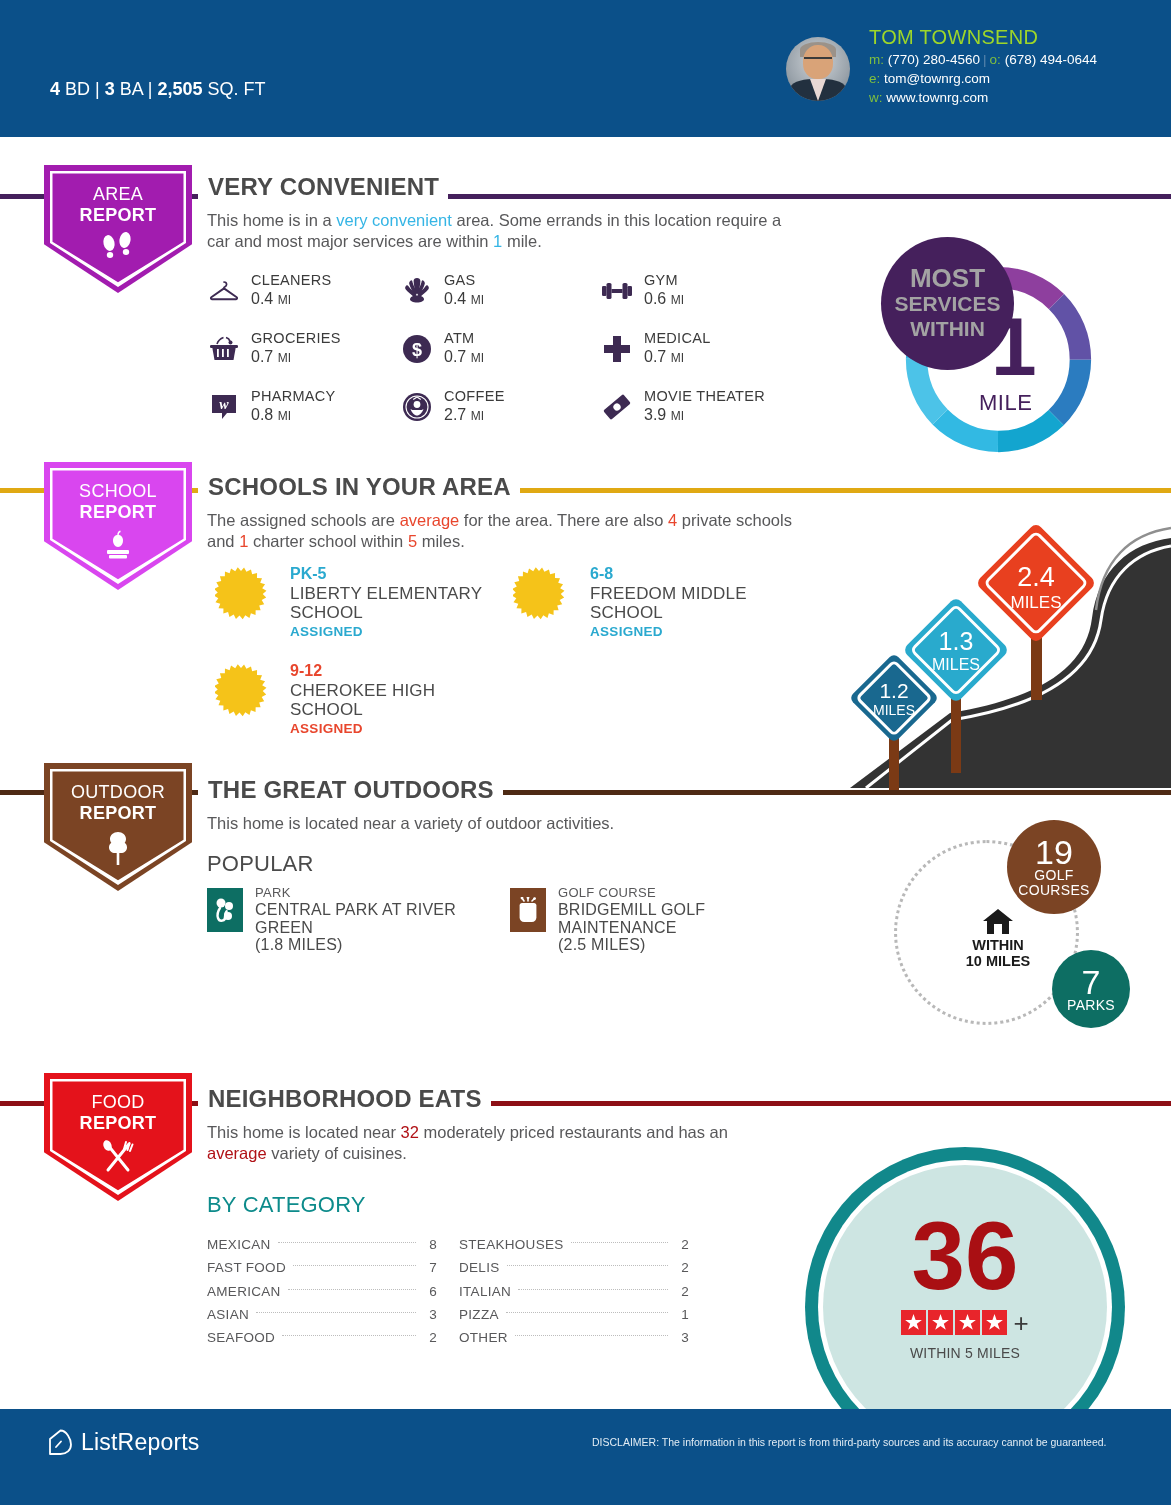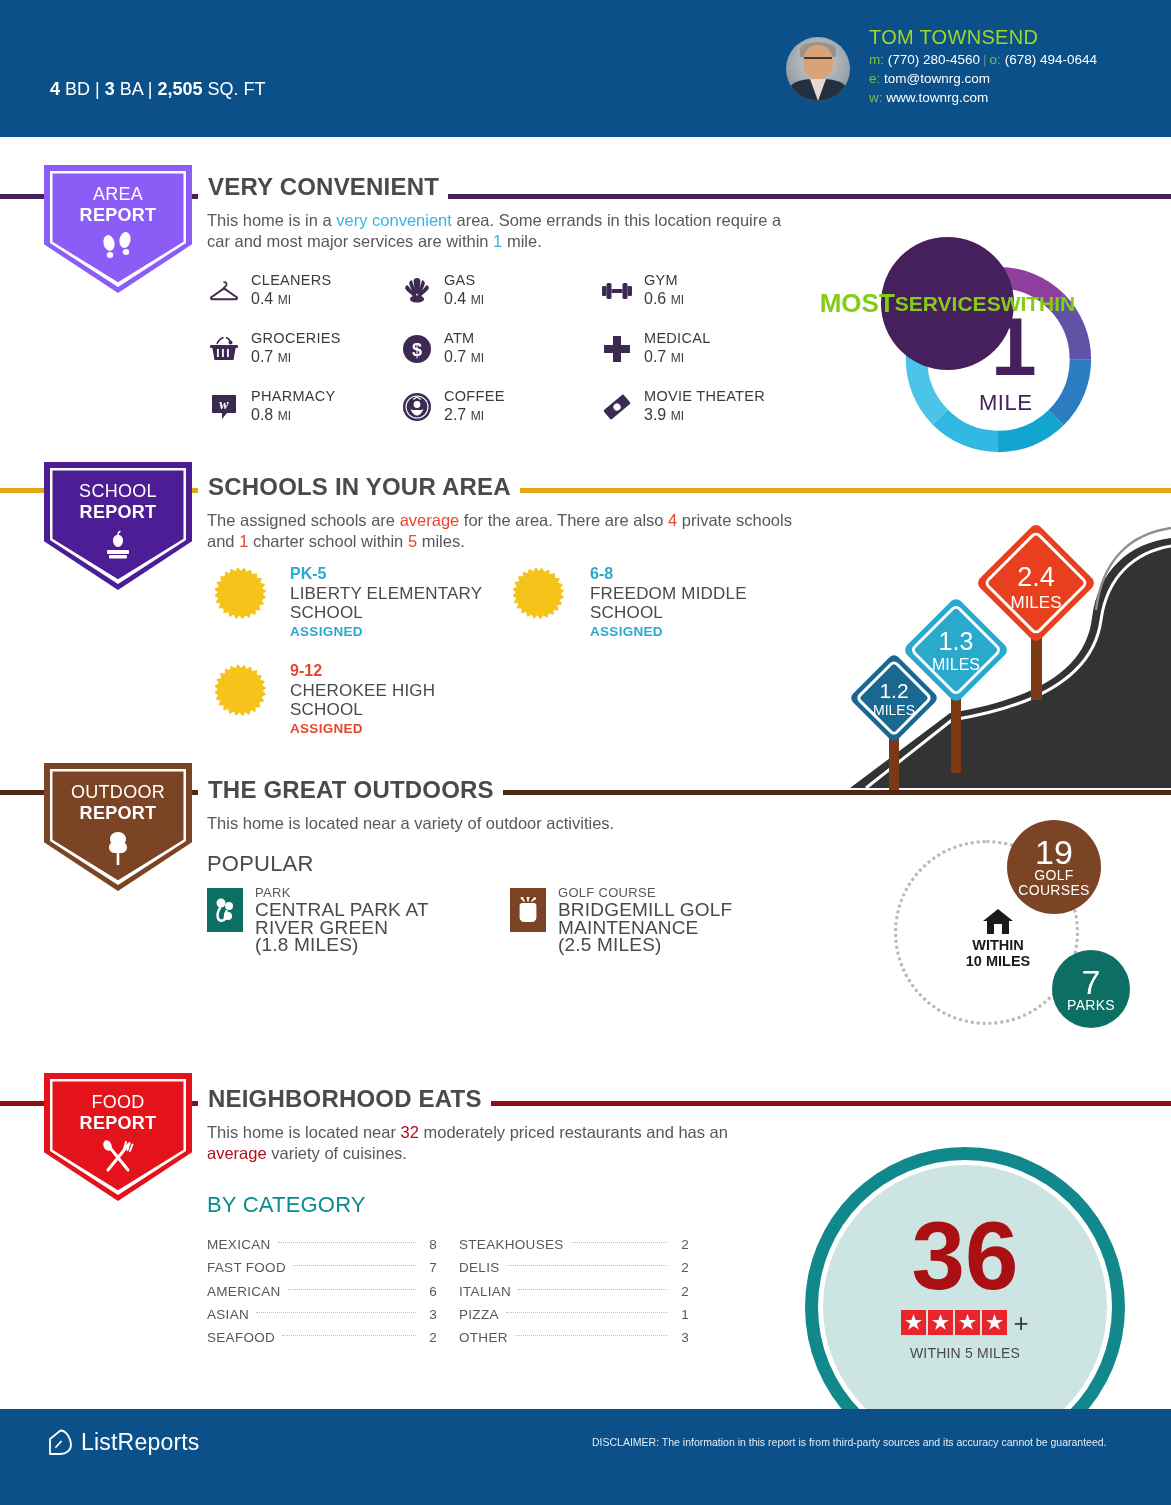--- a/index.html
+++ b/index.html
@@ -101,22 +101,22 @@
   .amen .ic { position: absolute; left: 0; top: 2px; width: 34px; height: 34px;
               display: flex; align-items: center; justify-content: center; }
   .amen .nm { position: absolute; left: 44px; top: 0; font-size: 14.5px; color: #3b3b3b; letter-spacing: .3px; white-space: nowrap; }
   .amen .ds { position: absolute; left: 44px; top: 18px; font-size: 16px; color: #3b3b3b; }
   .amen .ds .u { font-size: 12px; }
 
   
   .donut-wrap { position: absolute; left: 901px; top: 262px; width: 240px; height: 190px; }
   .donut-badge {
     position: absolute; left: -20px; top: -25px; width: 133px; height: 133px;
-    border-radius: 50%; background: #45205c; color: #84cc16; z-index: 5;
-    display: flex; flex-direction: row; align-items: center; justify-content: center;
+    border-radius: 50%; background: #45205c; color: #a3a3a3; z-index: 5;
+    display: flex; flex-direction: column; align-items: center; justify-content: center;
     text-align: center; line-height: 25px;
   }
   .donut-badge .b1 { font-size: 26px; font-weight: bold; }
   .donut-badge .b2 { font-size: 21px; font-weight: bold; }
   .donut-badge .b3 { font-size: 21px; font-weight: bold; }
   .donut-num { position: absolute; left: 90px; top: 38px; font-size: 82px; font-weight: bold; color: #45205c; }
   .donut-mile { position: absolute; left: 78px; top: 128px; font-size: 22px; color: #45205c; letter-spacing: .5px; }
 
   
   .rating {
@@ -130,21 +130,21 @@
   .school-info .nme { font-size: 17px; color: #4a4a4a; line-height: 19px; letter-spacing: .2px; }
   .school-info .asg { font-size: 13.5px; font-weight: bold; letter-spacing: .3px; margin-top: 2px; }
 
   .road-svg { position: absolute; left: 830px; top: 498px; }
 
   
   .popular { position: absolute; left: 207px; top: 851px; font-size: 22px; color: #4a4a4a; letter-spacing: .2px; }
   .poi { position: absolute; }
   .poi .sq { position: absolute; left: 0; top: 3px; width: 36px; height: 44px; display:flex; align-items:center; justify-content:center; }
   .poi .cat { position: absolute; left: 48px; top: 0; font-size: 13px; color: #58585a; letter-spacing: .3px; }
-  .poi .nm2 { position: absolute; left: 48px; top: 16px; font-size: 19px; color: #4a4a4a; line-height: 17.5px; letter-spacing: .2px; }
+  .poi .nm2 { position: absolute; left: 48px; top: 16px; font-size: 16px; color: #4a4a4a; line-height: 17.5px; letter-spacing: .2px; }
 
   .circ { position: absolute; border-radius: 50%; display: flex; flex-direction: column;
           align-items: center; justify-content: center; color: #fff; text-align: center; }
   .circ .n { font-size: 34px; line-height: 32px; }
   .circ .t { font-size: 14px; line-height: 15px; letter-spacing: .3px; }
   .dot-circle {
     position: absolute; left: 894px; top: 840px; width: 185px; height: 185px;
     border-radius: 50%; border: 3px dotted #b8b8b8;
   }
   .within { position: absolute; left: 958px; top: 937px; text-align: center; width: 80px;
@@ -219,21 +219,21 @@
     <span class="lbl">e:</span>
     <span>tom@townrg.com</span>
   </div>
   <div class="agent-line l3">
     <span class="lbl">w:</span>
     <span>www.townrg.com</span>
   </div>
 </div>
 
 <div class="rule" style="top:194px;background:#45205c"></div>
-<div class="shield" style="left:44px;top:165px;background:#8b5cf6">
+<div class="shield" style="left:44px;top:165px;background:#a21caf">
   <div class="ring"></div>
   <div class="ttl"><span>AREA</span><br><b>REPORT</b></div>
   <div class="glyph">
     <svg width="40" height="32" viewBox="0 0 40 32">
       <ellipse cx="11" cy="11" rx="5.5" ry="8" fill="#fff" transform="rotate(-12 11 11)"></ellipse>
       <ellipse cx="12" cy="23" rx="3.2" ry="3" fill="#fff"></ellipse>
       <ellipse cx="27" cy="8" rx="5.5" ry="8" fill="#fff" transform="rotate(10 27 8)"></ellipse>
       <ellipse cx="28" cy="20" rx="3.2" ry="3" fill="#fff"></ellipse>
     </svg>
   </div>
@@ -374,21 +374,21 @@
   <div class="donut-badge">
     <span class="b1">MOST</span>
     <span class="b2">SERVICES</span>
     <span class="b3">WITHIN</span>
   </div>
   <div class="donut-num">1</div>
   <div class="donut-mile">MILE</div>
 </div>
 
 <div class="rule" style="top:488px;background:#e0a913"></div>
-<div class="shield" style="left:44px;top:462px;background:#4c1d95">
+<div class="shield" style="left:44px;top:462px;background:#d946ef">
   <div class="ring"></div>
   <div class="ttl"><span>SCHOOL</span><br><b>REPORT</b></div>
   <div class="glyph">
     <svg width="42" height="32" viewBox="0 0 42 32">
       <path d="M21 6c-3 0-5 2-5 5.5S18 18 21 18s5-3 5-6.5S24 6 21 6z" fill="#fff"></path>
       <path d="M21 6c0-2 1-3.4 2.5-3.8" stroke="#fff" stroke-width="1.4" fill="none"></path>
       <rect x="10" y="21" width="22" height="4" rx="1" fill="#fff"></rect>
       <rect x="12" y="26" width="18" height="3.5" rx="1" fill="#fff"></rect>
     </svg>
   </div>

